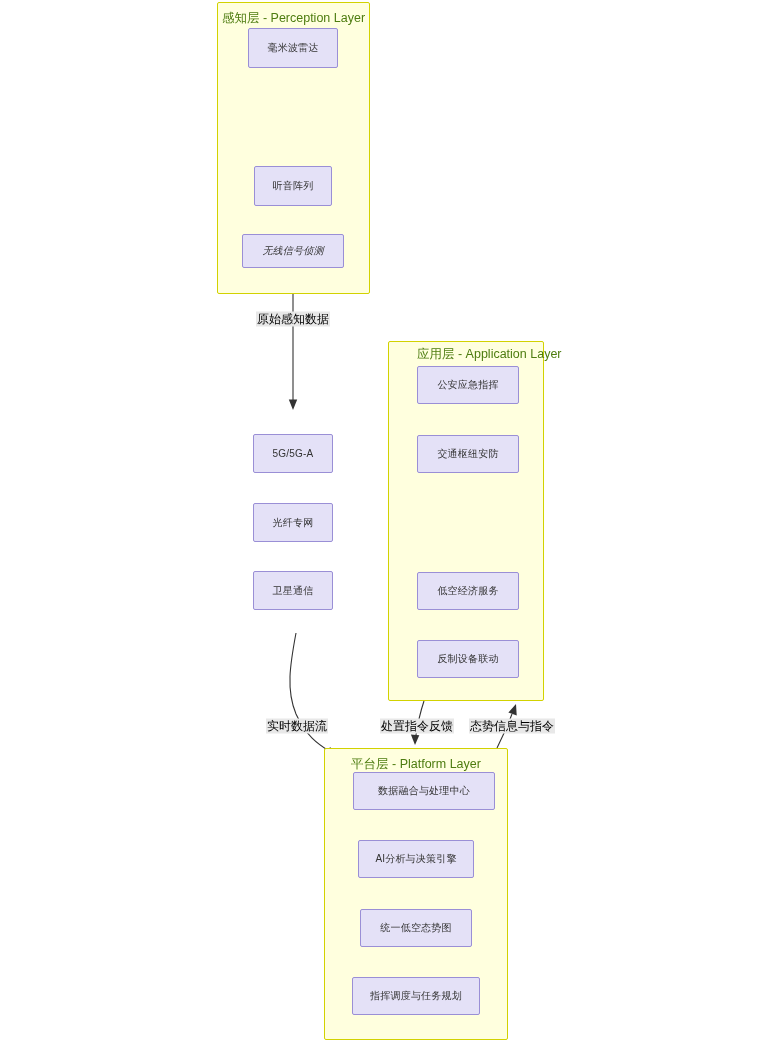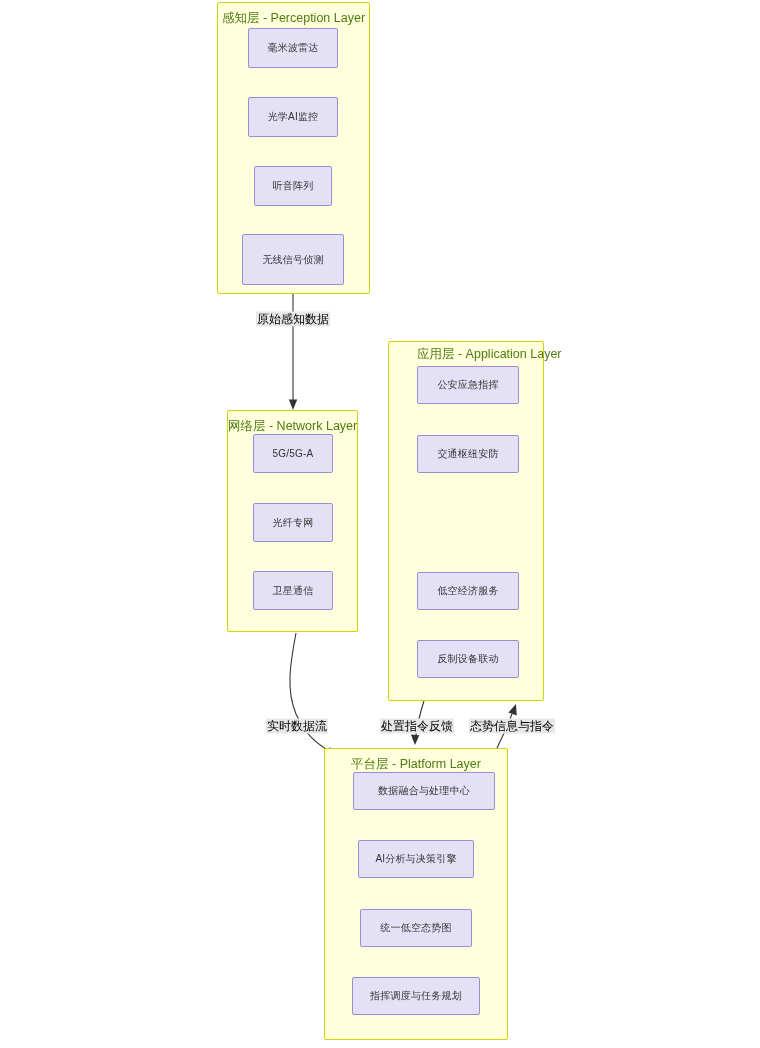--- a/index.html
+++ b/index.html
@@ -107,27 +107,23 @@
     <g>
       <path d="M 497 748 C 503 736 507 727 512 714"></path>
       <polygon points="516,704 516.7,715.5 508.4,712.6"></polygon>
     </g>
   </svg>
 
   <div class="cluster" style="left:217px; top:2px; width:153px; height:292px;">
     <div class="cluster-title" style="top:8px;">感知层 - Perception Layer</div>
   </div>
   <div class="node" style="left:248px; top:28px; width:90px; height:40px;">毫米波雷达</div>
-  <div class="node" style="left:248px; top:97px; width:90px; height:40px;">光学AI监控</div>
   <div class="node" style="left:254px; top:166px; width:78px; height:40px;">听音阵列</div>
-  <div class="node" style="left:242px; top:234px; width:102px; height:51px;">无线信号侦测</div>
+  <div class="node" style="left:242px; top:234px; width:102px; height:34px;font-style:italic;">无线信号侦测</div>
 
-  <div class="cluster" style="left:227px; top:410px; width:131px; height:222px;">
-    <div class="cluster-title" style="top:8px;">网络层 - Network Layer</div>
-  </div>
   <div class="node" style="left:253px; top:434px; width:80px; height:39px;">5G/5G-A</div>
   <div class="node" style="left:253px; top:503px; width:80px; height:39px;">光纤专网</div>
   <div class="node" style="left:253px; top:571px; width:80px; height:39px;">卫星通信</div>
 
   <div class="cluster" style="left:388px; top:341px; width:156px; height:360px;">
     <div class="cluster-title" style="top:5px;padding-left:28px;">应用层 - Application Layer</div>
   </div>
   <div class="node" style="left:417px; top:366px; width:102px; height:38px;">公安应急指挥</div>
   <div class="node" style="left:417px; top:435px; width:102px; height:38px;">交通枢纽安防</div>
   <div class="node" style="left:417px; top:572px; width:102px; height:38px;">低空经济服务</div>

